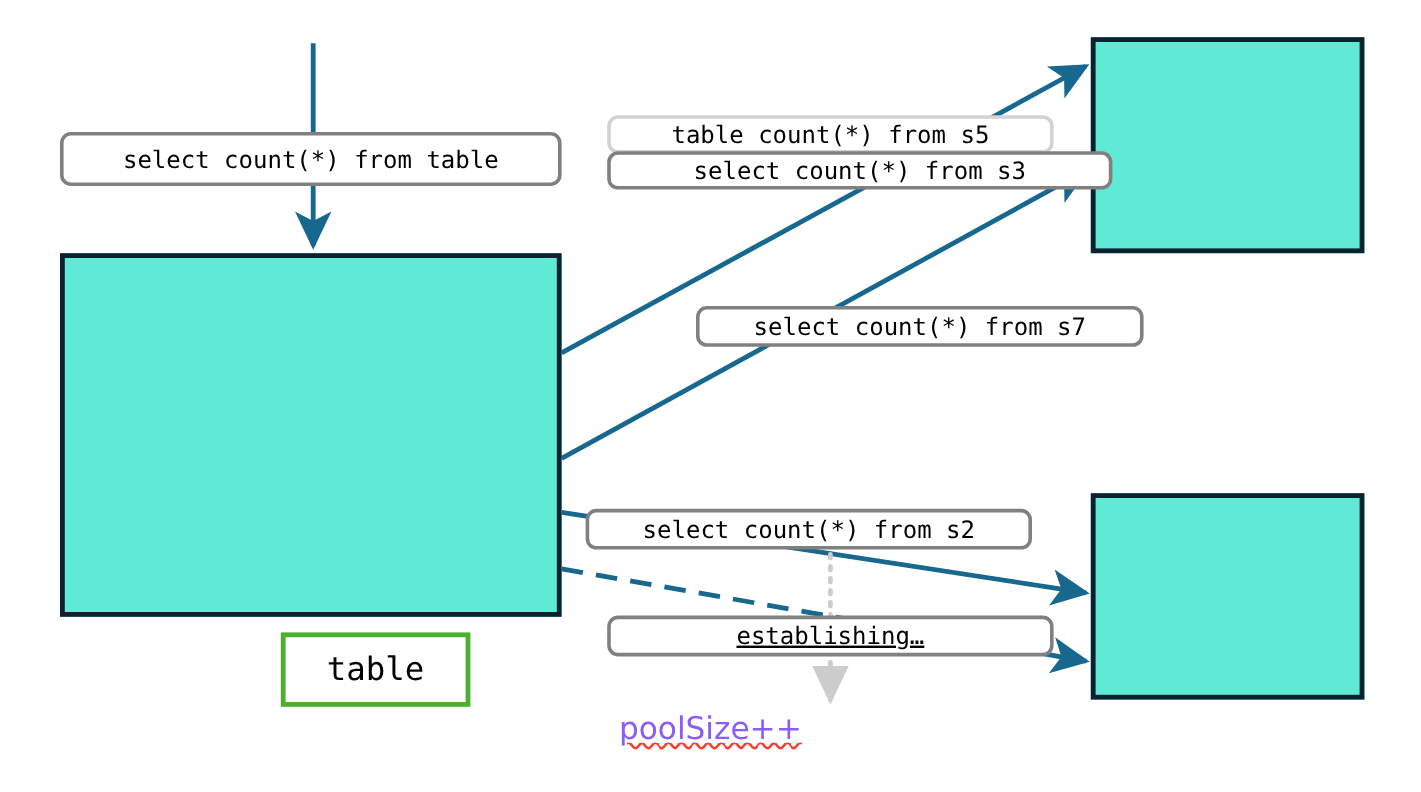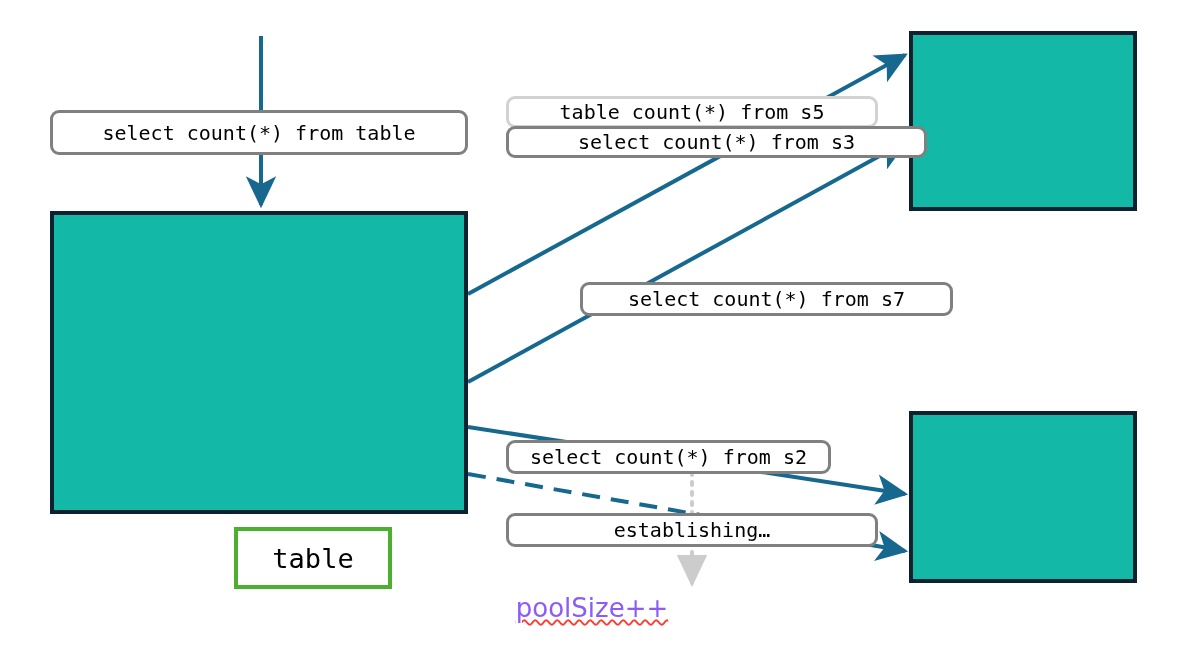--- a/index.html
+++ b/index.html
@@ -21,21 +21,21 @@
     left: 0;
     top: 0;
     width: 1184px;
     height: 660px;
     pointer-events: none;
   }
 
   
   .panel {
     position: absolute;
-    background: #14b8a6;
+    background: #5eead4;
     border: 4px solid #0d2231;
     box-sizing: border-box;
   }
   #table-panel { left: 50px;  top: 211px; width: 418px; height: 303px; }
   #pool-top    { left: 909px; top: 31px;  width: 228px; height: 180px; }
   #pool-bottom { left: 909px; top: 411px; width: 228px; height: 172px; }
 
   
   .chip {
     position: absolute;
@@ -65,23 +65,23 @@
     font-size: 20px;
     letter-spacing: 0px;
     font-family: "DejaVu Sans Mono", "Liberation Mono", monospace;
     white-space: nowrap;
   }
   .qlabel.light { border-color: #d2d2d2; }
 
   #q-table  { left: 50px;  top: 110px; width: 418px; height: 45px; }
   #q-s5     { left: 506px; top: 96px;  width: 372px; height: 32px; z-index: 4; }
   #q-s3     { left: 506px; top: 126px; width: 421px; height: 32px; z-index: 5; }
-  #q-s7     { left: 580px; top: 255px; width: 373px; height: 34px; z-index: 5; margin-top: 27px; }
-  #q-s2     { left: 506px; top: 424px; width: 325px; height: 34px; z-index: 5; margin-top: 16px; }
-  #q-est    { left: 506px; top: 513px; width: 372px; height: 34px; z-index: 5; }
+  #q-s7     { left: 580px; top: 255px; width: 373px; height: 34px; z-index: 5; }
+  #q-s2     { left: 488px; top: 424px; width: 372px; height: 34px; z-index: 5; }
+  #q-est    { left: 506px; top: 513px; width: 372px; height: 34px; z-index: 5; text-decoration: underline; }
 
   
   #poolsize {
     position: absolute;
     left: 0px;
     top: 593px;
     width: 1184px;
     text-align: center;
     color: #8b5cf6;
     font-size: 26px;

